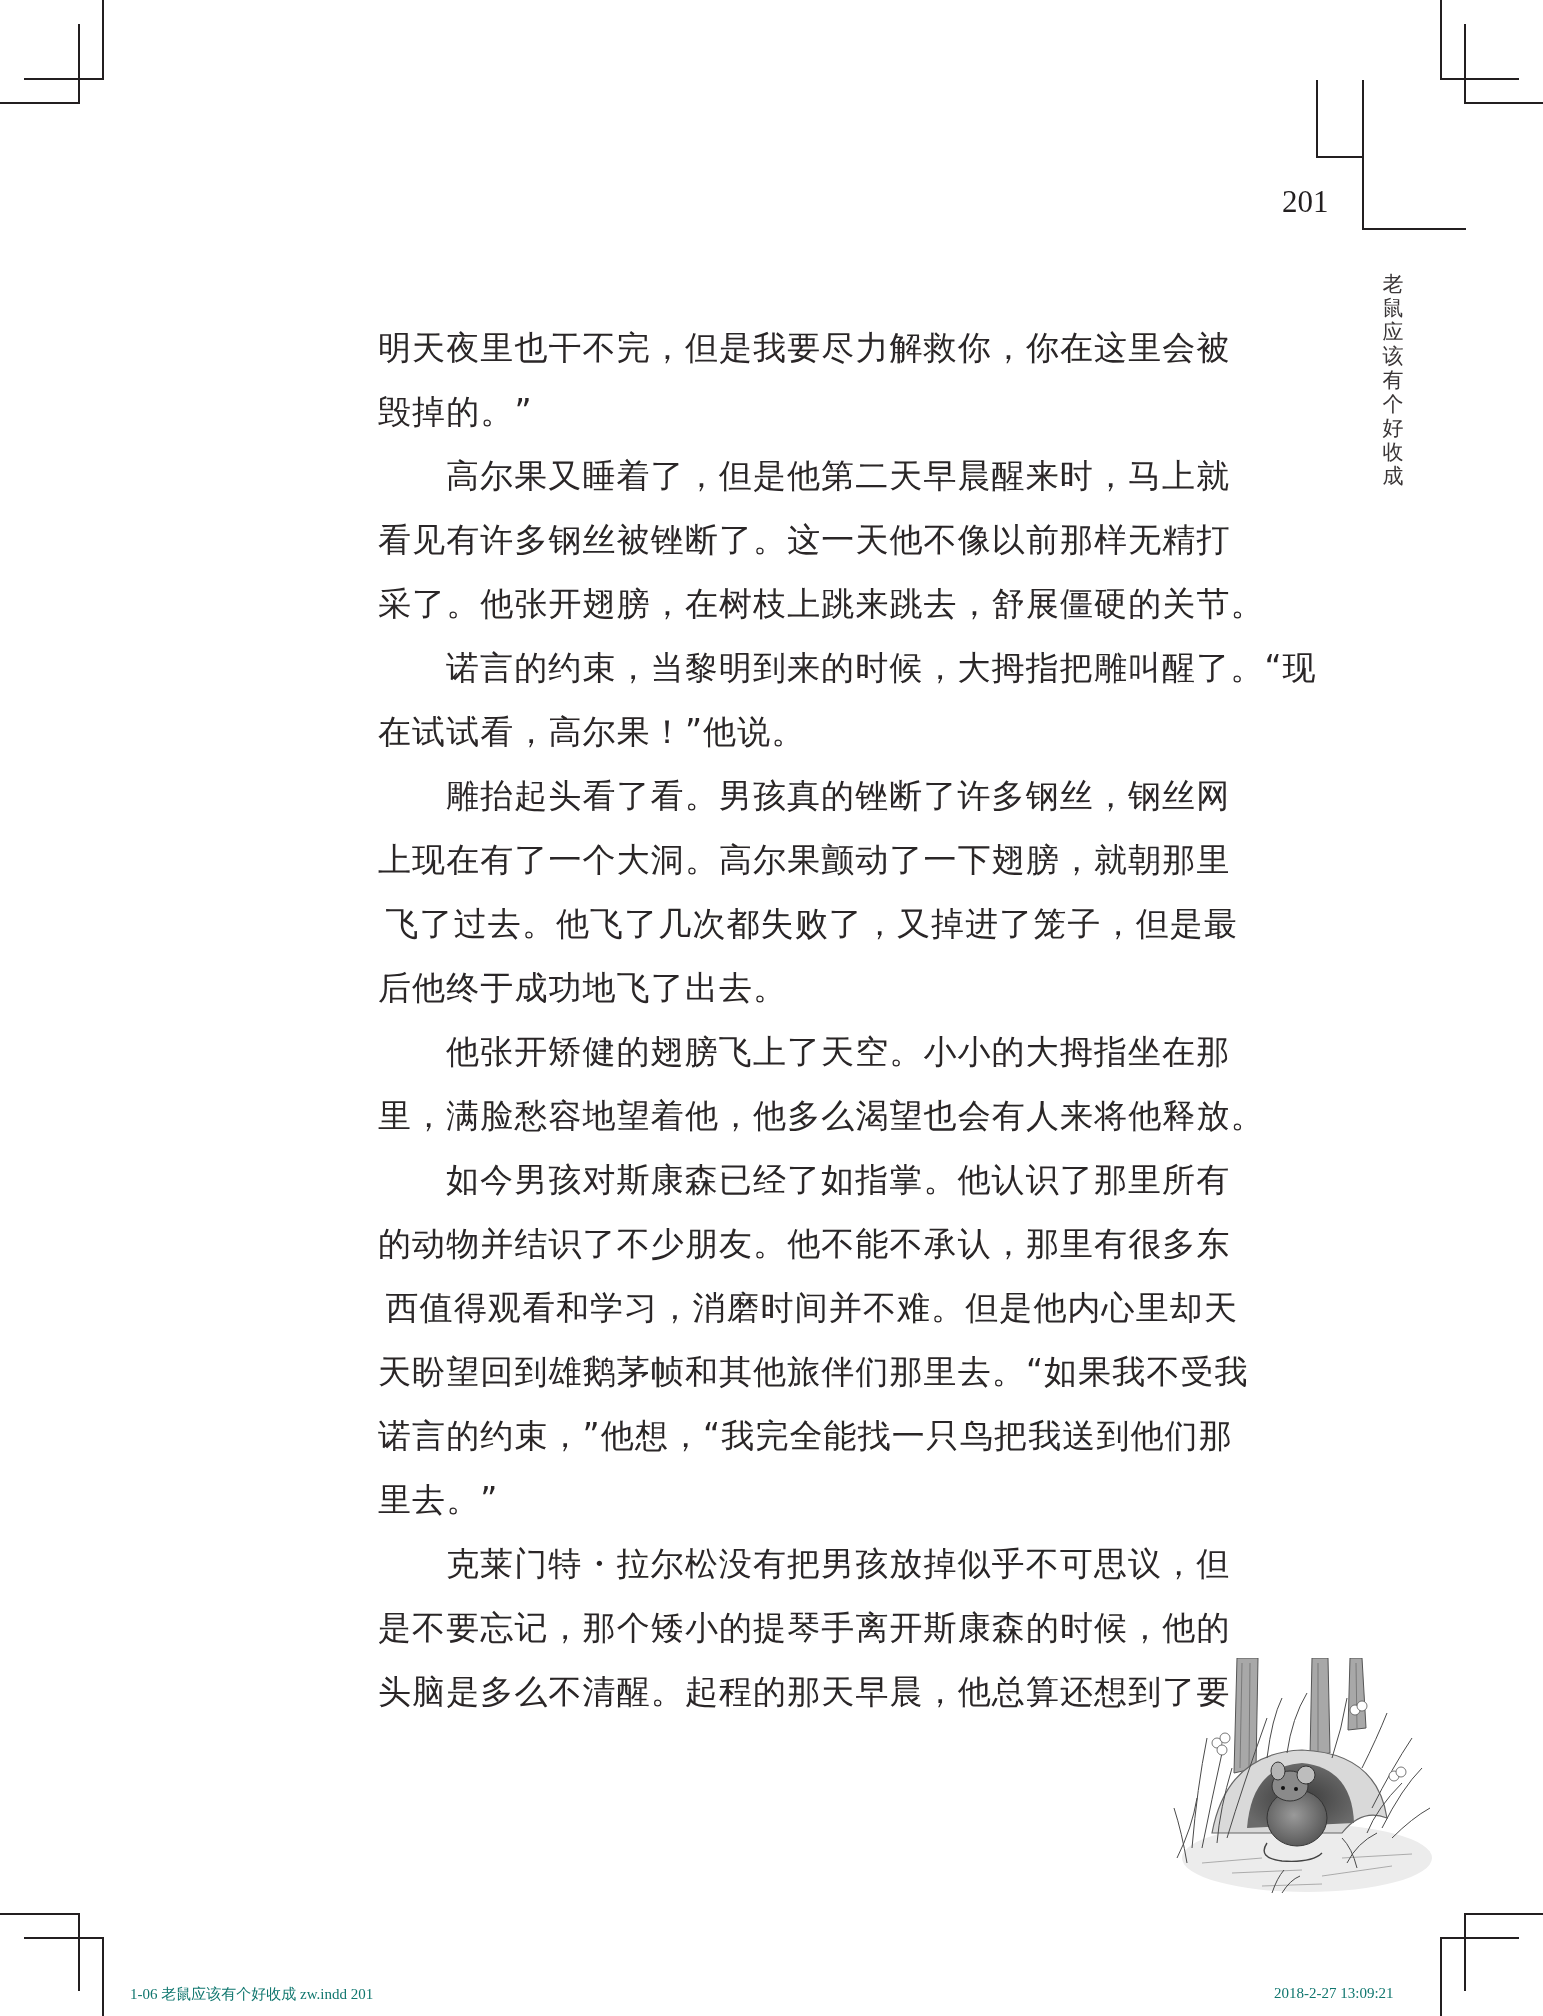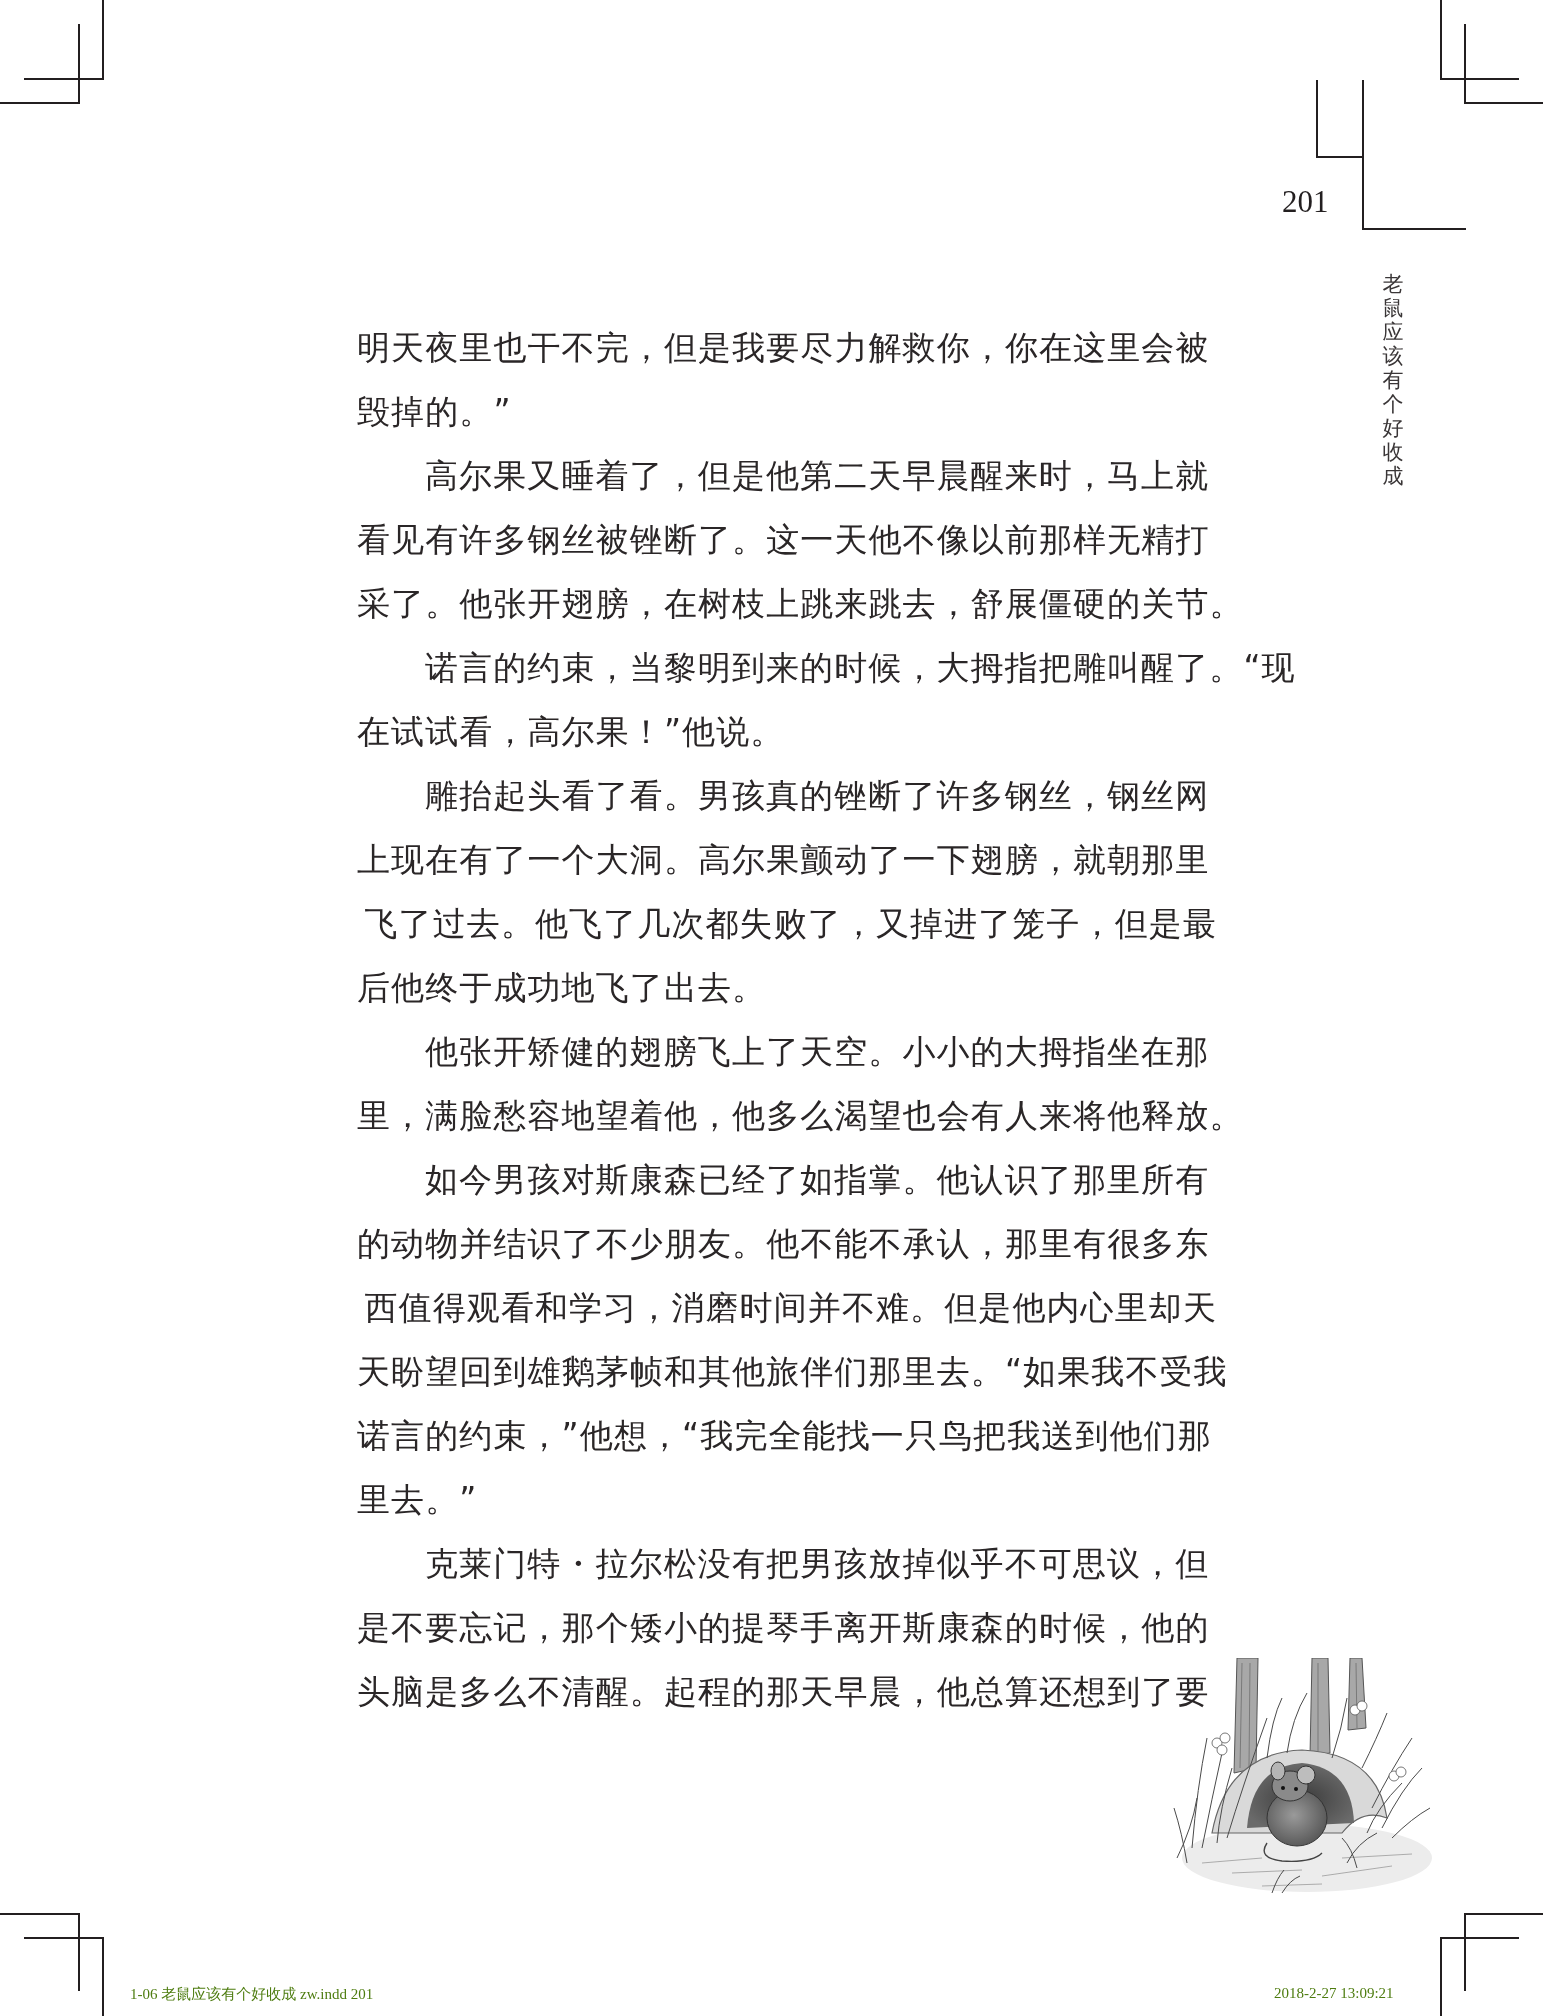--- a/index.html
+++ b/index.html
@@ -1,35 +1,35 @@
 <!DOCTYPE html>
 <html><head>
 <meta charset="utf-8">
 <style>
   html, body { margin:0; padding:0; background:#ffffff; }
   body { width:1543px; height:2016px; position:relative; overflow:hidden; color:#231f20; }
   .ln { position:absolute; background:#231f20; }
   .body-line {
-    position:absolute; left:357px; width:860px; height:64px; line-height:64px;
+    position:absolute; left:378px; width:860px; height:64px; line-height:64px;
     font-family:"DejaVu Sans", "Liberation Sans", sans-serif;
     font-size:33px; letter-spacing:1.1px; white-space:nowrap; color:#2a2627;
   }
   .indent { padding-left:68px; }
   .page-num {
     position:absolute; left:1282px; top:184px;
     font-family:"Liberation Serif", "DejaVu Serif", serif; font-size:31px; color:#231f20;
   }
   .running-title {
     position:absolute; left:1381px; top:272px; width:24px;
     font-family:"DejaVu Sans", sans-serif; font-size:21px; line-height:24px;
     text-align:center; color:#3a3637; word-break:break-all;
   }
   .footer {
     position:absolute; top:1985px;
-    font-family:"Liberation Serif", "DejaVu Serif", serif; font-size:15px; color:#4d7c0f; white-space:nowrap;
+    font-family:"Liberation Serif", "DejaVu Serif", serif; font-size:15px; color:#0f766e; white-space:nowrap;
   }
   .illus { position:absolute; left:1172px; top:1658px; width:262px; height:248px; }
 </style>
 </head>
 <body>
 
 <div>
   <div class="ln" style="left:102px;top:0;width:2px;height:79px;"></div>
   <div class="ln" style="left:24px;top:78px;width:80px;height:2px;"></div>
   <div class="ln" style="left:78px;top:24px;width:2px;height:80px;"></div>

